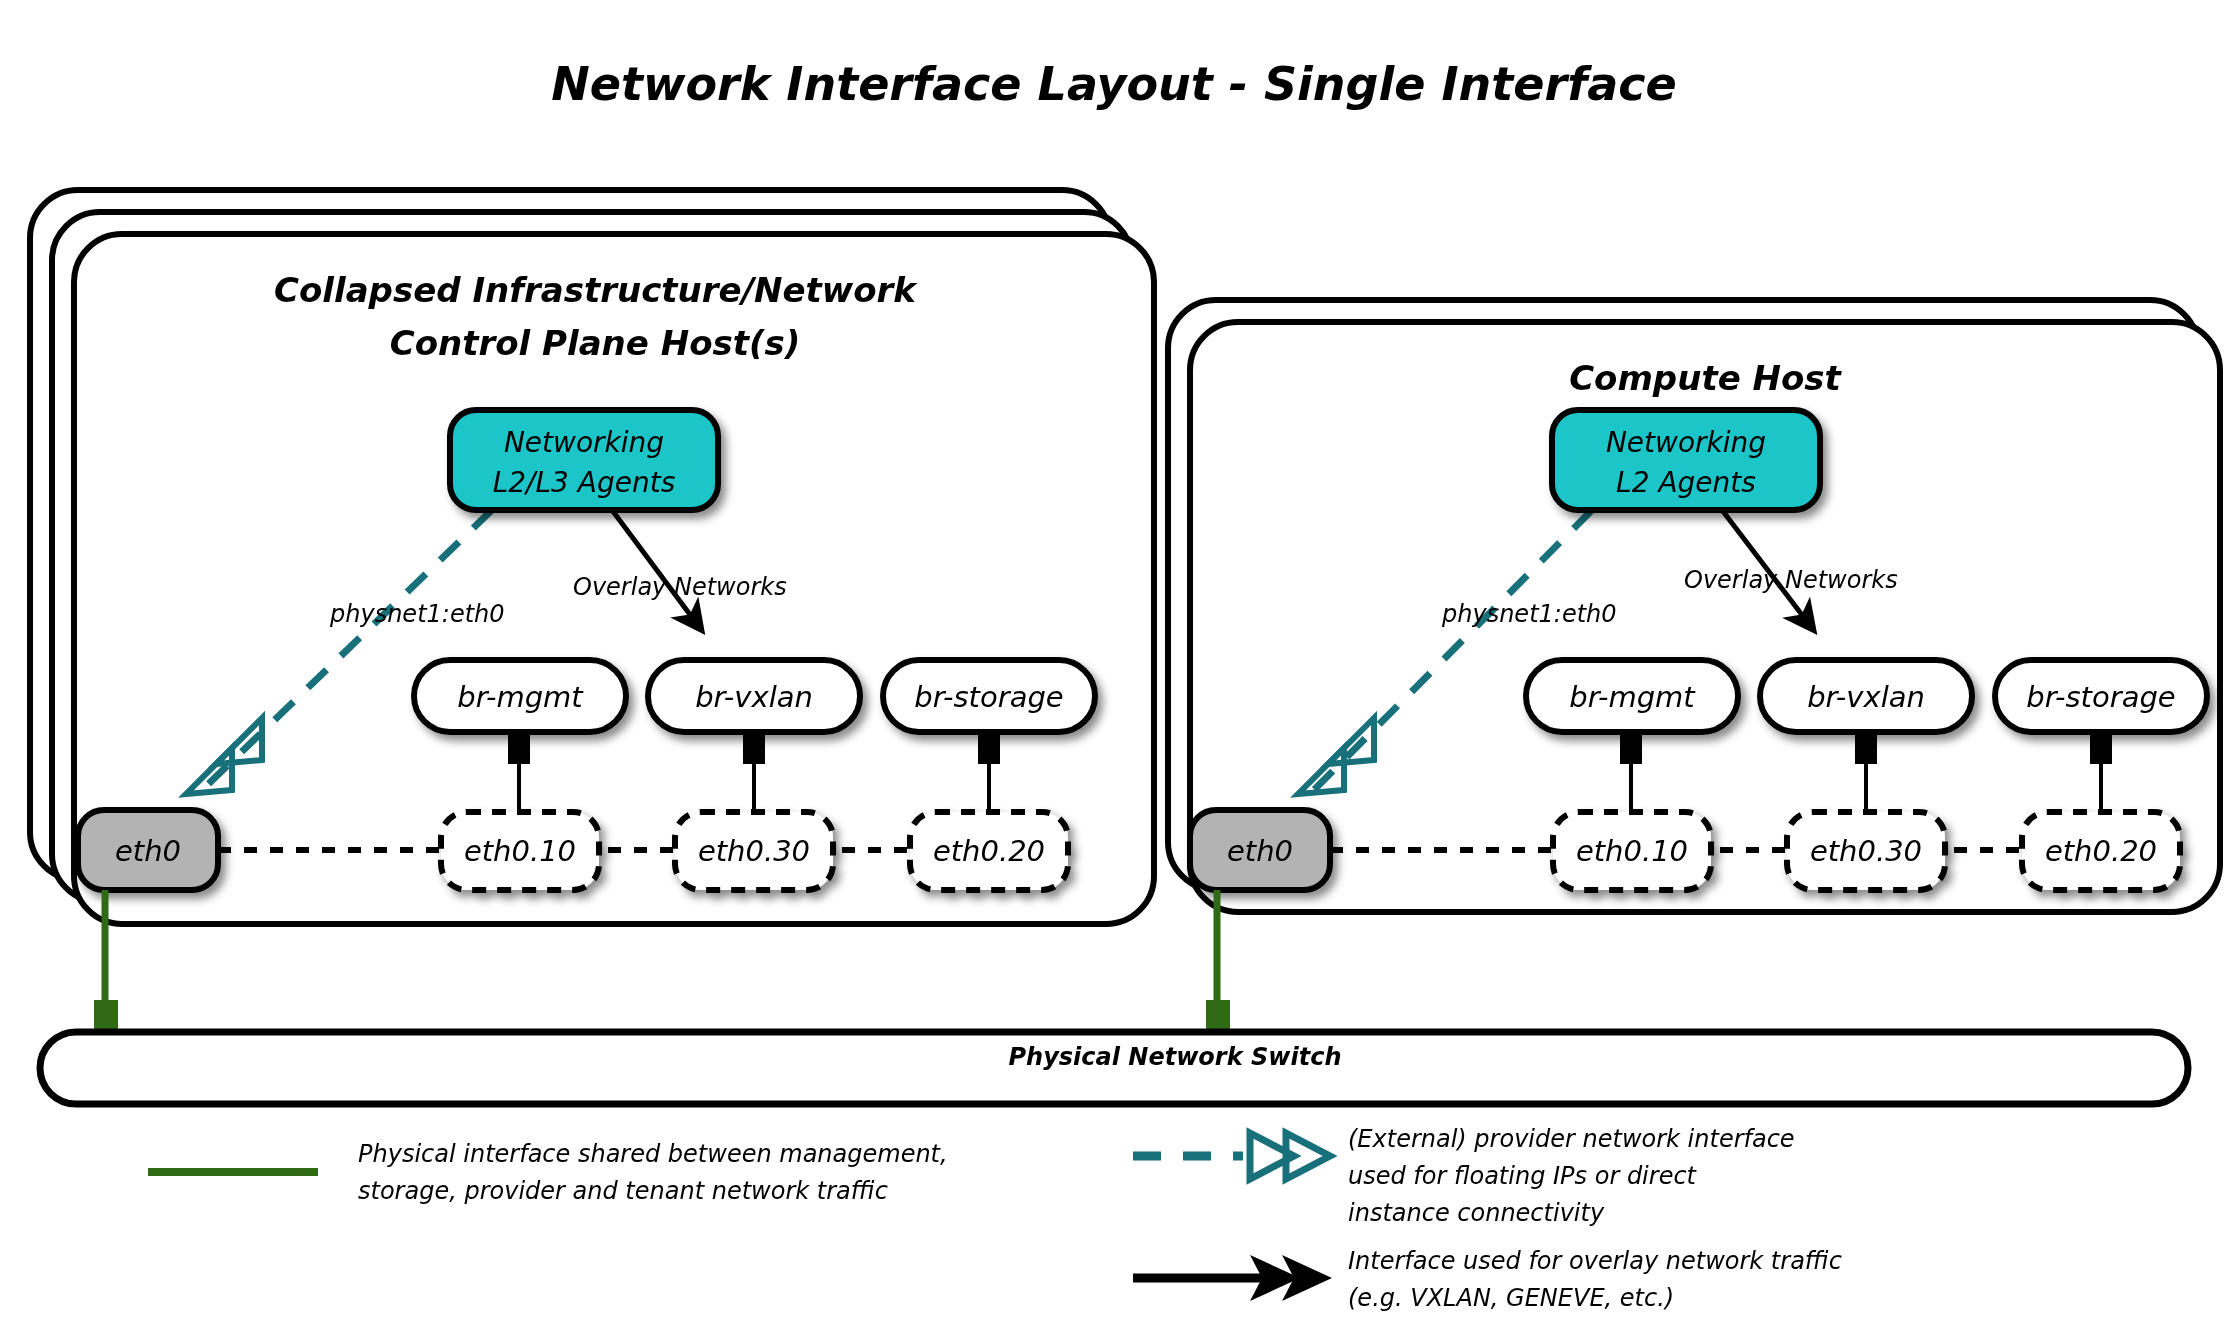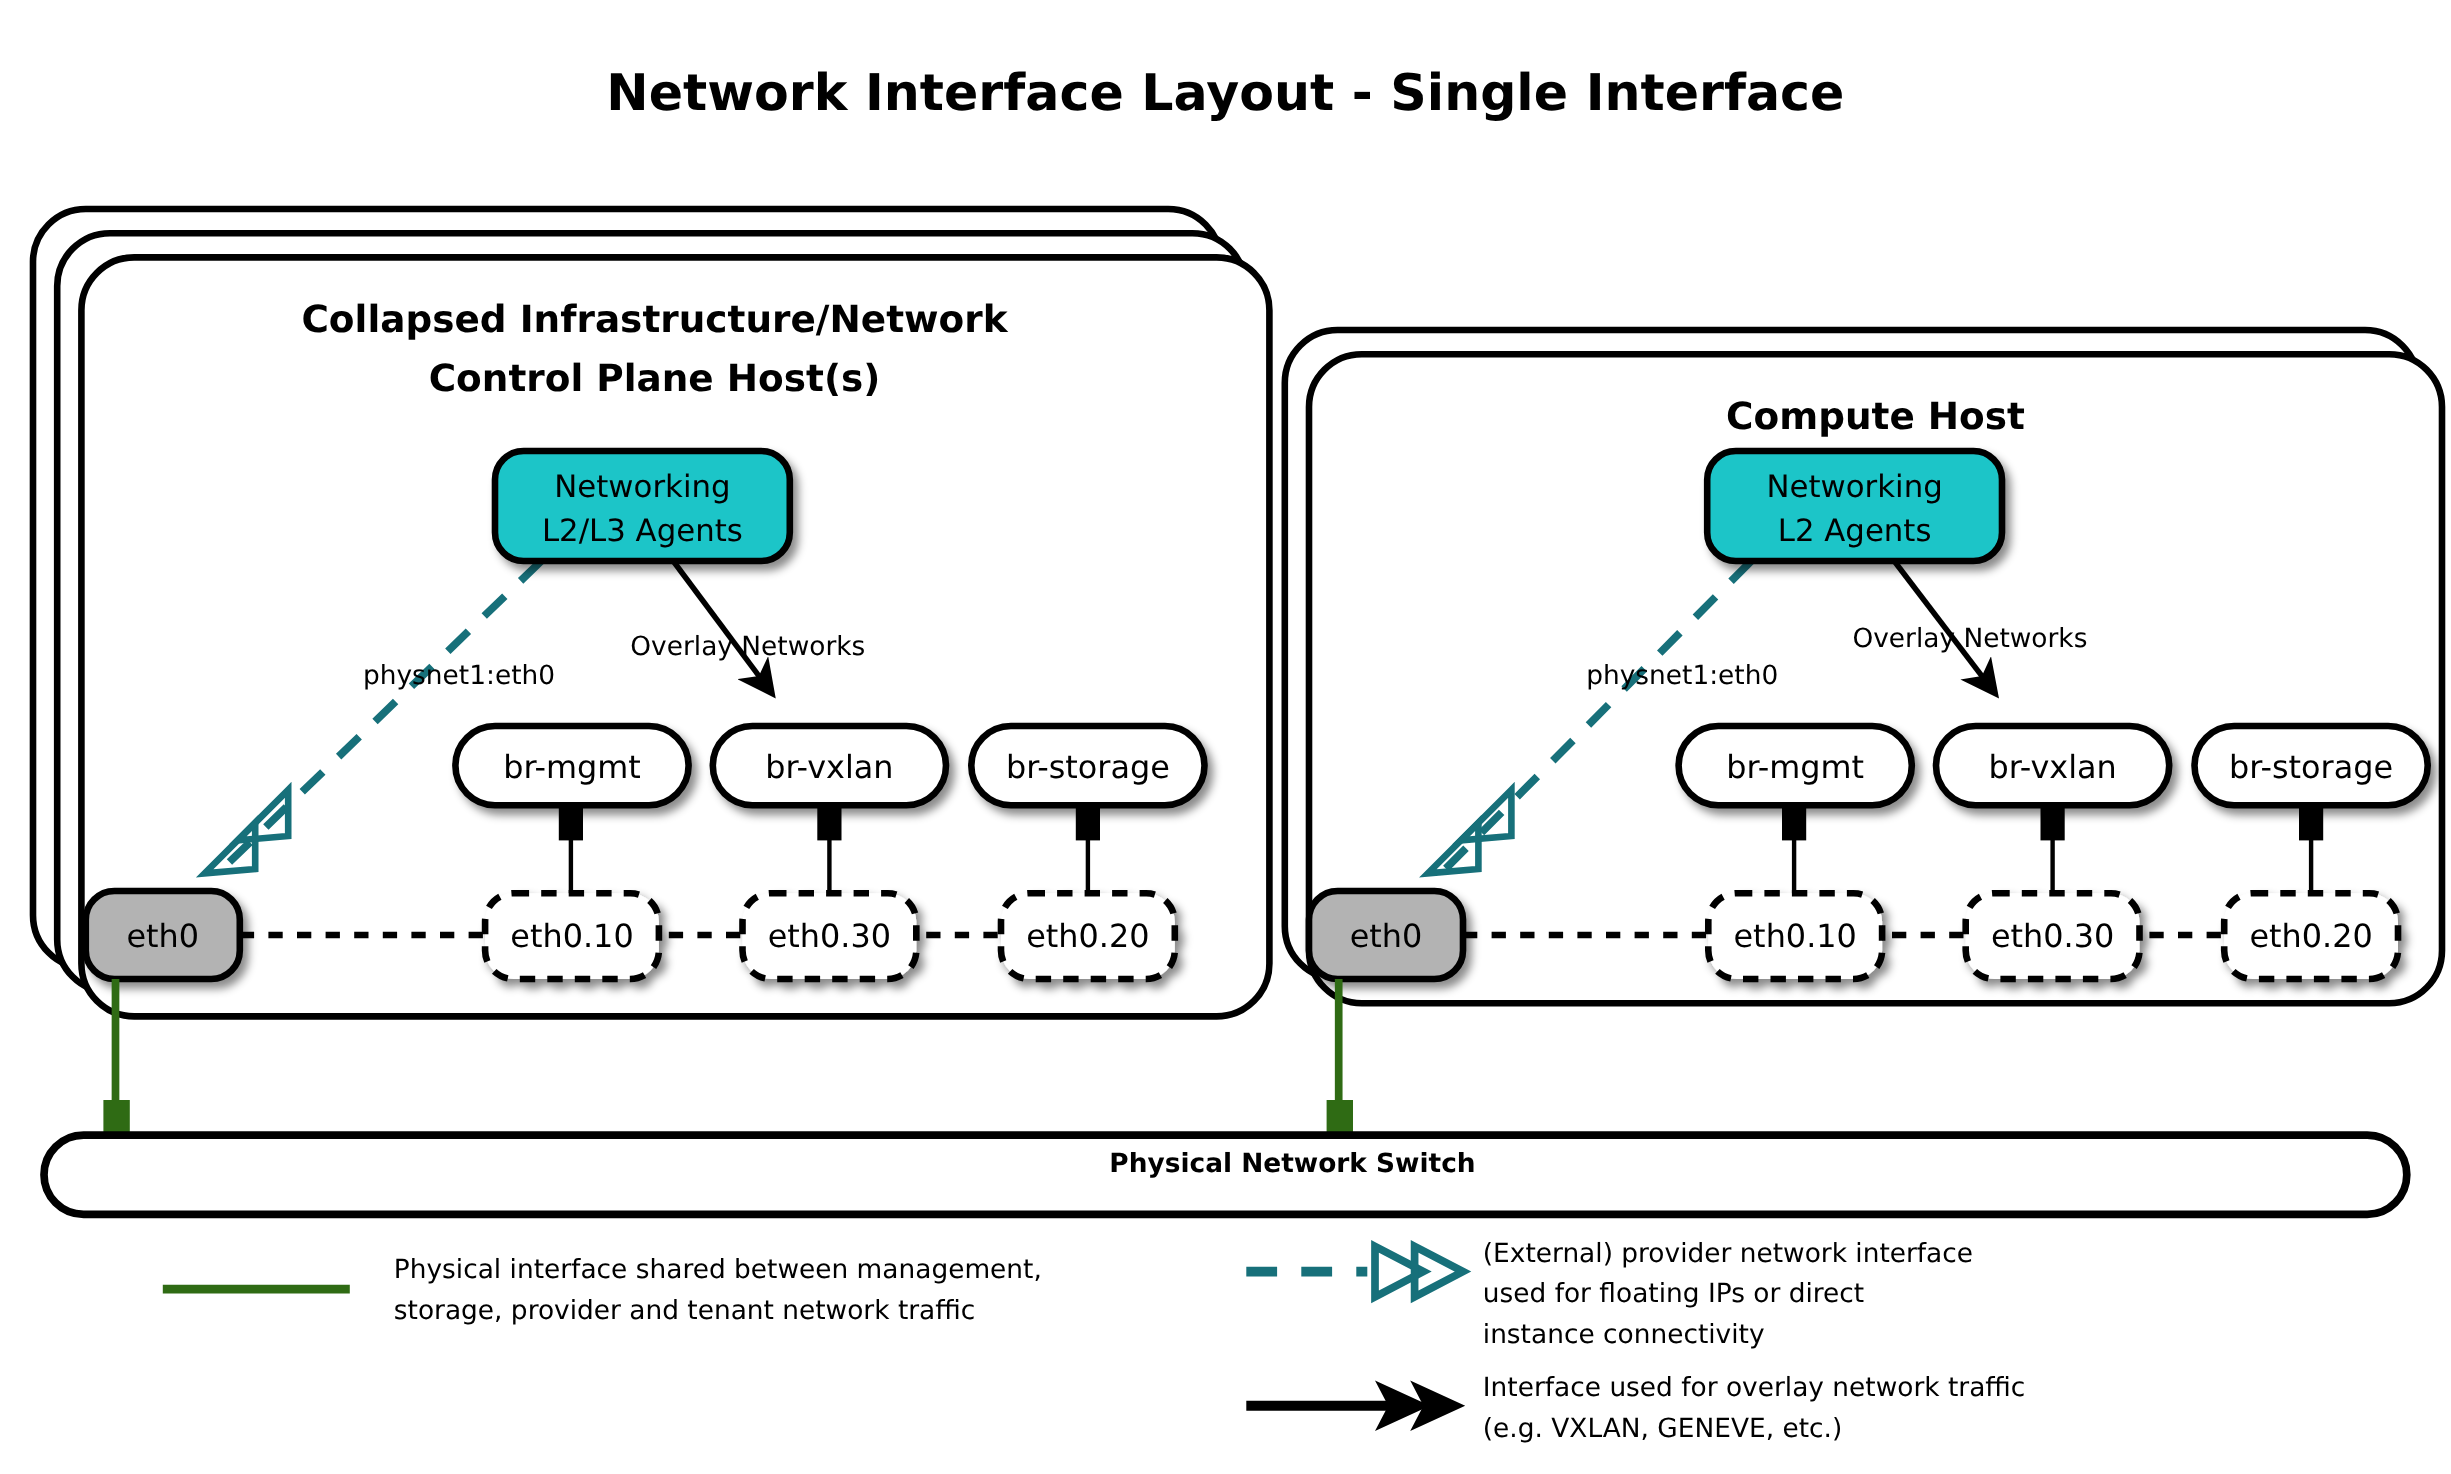--- a/index.html
+++ b/index.html
@@ -9,20 +9,21 @@
   }
   body {
     font-family: "DejaVu Sans", "Liberation Sans", sans-serif;
   }
   #stage {
     position: relative;
     width: 2228px;
     height: 1340px;
     background: #ffffff;
     overflow: hidden;
+    font-style: italic;
   }
   svg#diagram {
     position: absolute;
     left: 0;
     top: 0;
     width: 2228px;
     height: 1340px;
   }
   .diagram-title {
     font-weight: bold;

